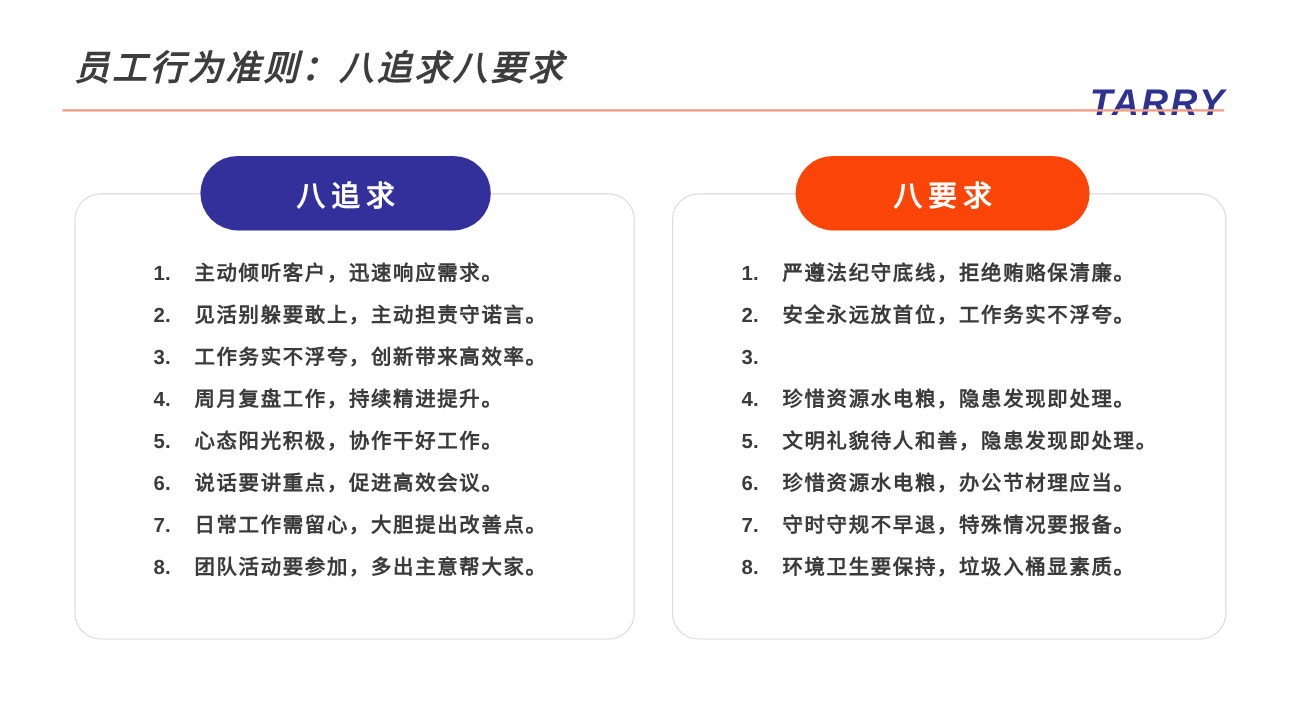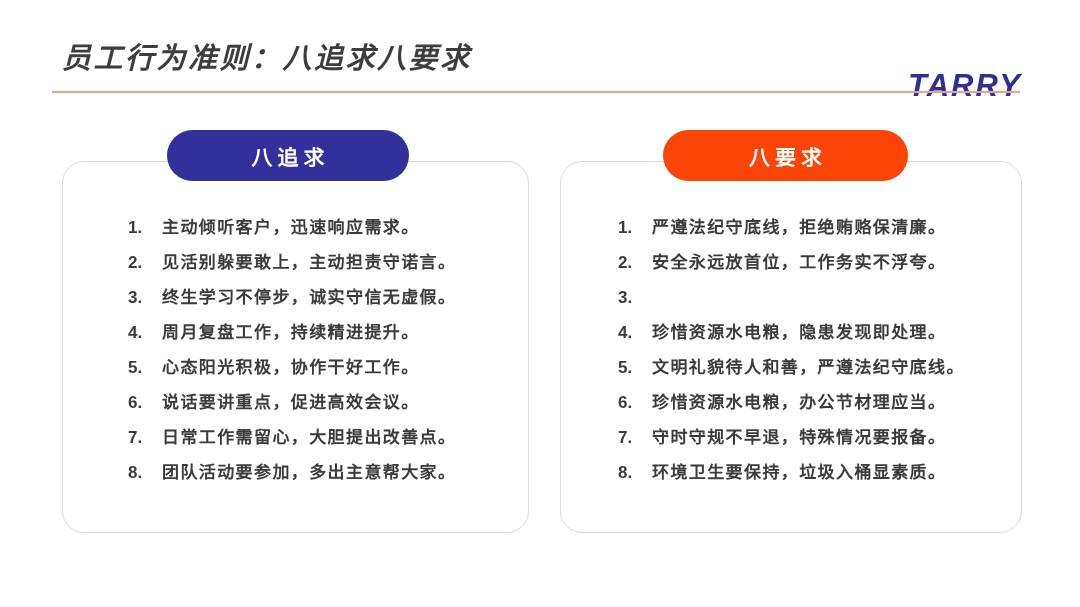--- a/index.html
+++ b/index.html
@@ -73,27 +73,27 @@
     border-radius: 22px;
     background: #ffffff;
     box-sizing: border-box;
   }
   .card.left  { left: 62px;  width: 467px; }
   .card.right { left: 560px; width: 462px; }
 
   .pill {
     position: absolute;
     top: 130px;
-    height: 51px;
+    height: 62px;
     border-radius: 31px;
     display: flex;
     align-items: center;
     justify-content: center;
     color: #ffffff;
-    font-size: 21px;
+    font-size: 24px;
     font-weight: 700;
     letter-spacing: 5px;
     text-indent: 5px;
     box-sizing: border-box;
   }
   .pill.left {
     left: 167px;
     width: 242px;
     background: #33309b;
   }
@@ -158,21 +158,21 @@
     <li class="list-item">
       <span class="item-num">1.</span>
       <span class="item-text">主动倾听客户，迅速响应需求。</span>
     </li>
     <li class="list-item">
       <span class="item-num">2.</span>
       <span class="item-text">见活别躲要敢上，主动担责守诺言。</span>
     </li>
     <li class="list-item">
       <span class="item-num">3.</span>
-      <span class="item-text">终生学习不停步，诚实守信无虚假。</span>
+      <span class="item-text">工作务实不浮夸，创新带来高效率。</span>
     </li>
     <li class="list-item">
       <span class="item-num">4.</span>
       <span class="item-text">周月复盘工作，持续精进提升。</span>
     </li>
     <li class="list-item">
       <span class="item-num">5.</span>
       <span class="item-text">心态阳光积极，协作干好工作。</span>
     </li>
     <li class="list-item">
@@ -200,21 +200,21 @@
     </li>
     <li class="list-item">
       <span class="item-num">3.</span>
     </li>
     <li class="list-item">
       <span class="item-num">4.</span>
       <span class="item-text">珍惜资源水电粮，隐患发现即处理。</span>
     </li>
     <li class="list-item">
       <span class="item-num">5.</span>
-      <span class="item-text">文明礼貌待人和善，严遵法纪守底线。</span>
+      <span class="item-text">文明礼貌待人和善，隐患发现即处理。</span>
     </li>
     <li class="list-item">
       <span class="item-num">6.</span>
       <span class="item-text">珍惜资源水电粮，办公节材理应当。</span>
     </li>
     <li class="list-item">
       <span class="item-num">7.</span>
       <span class="item-text">守时守规不早退，特殊情况要报备。</span>
     </li>
     <li class="list-item">

